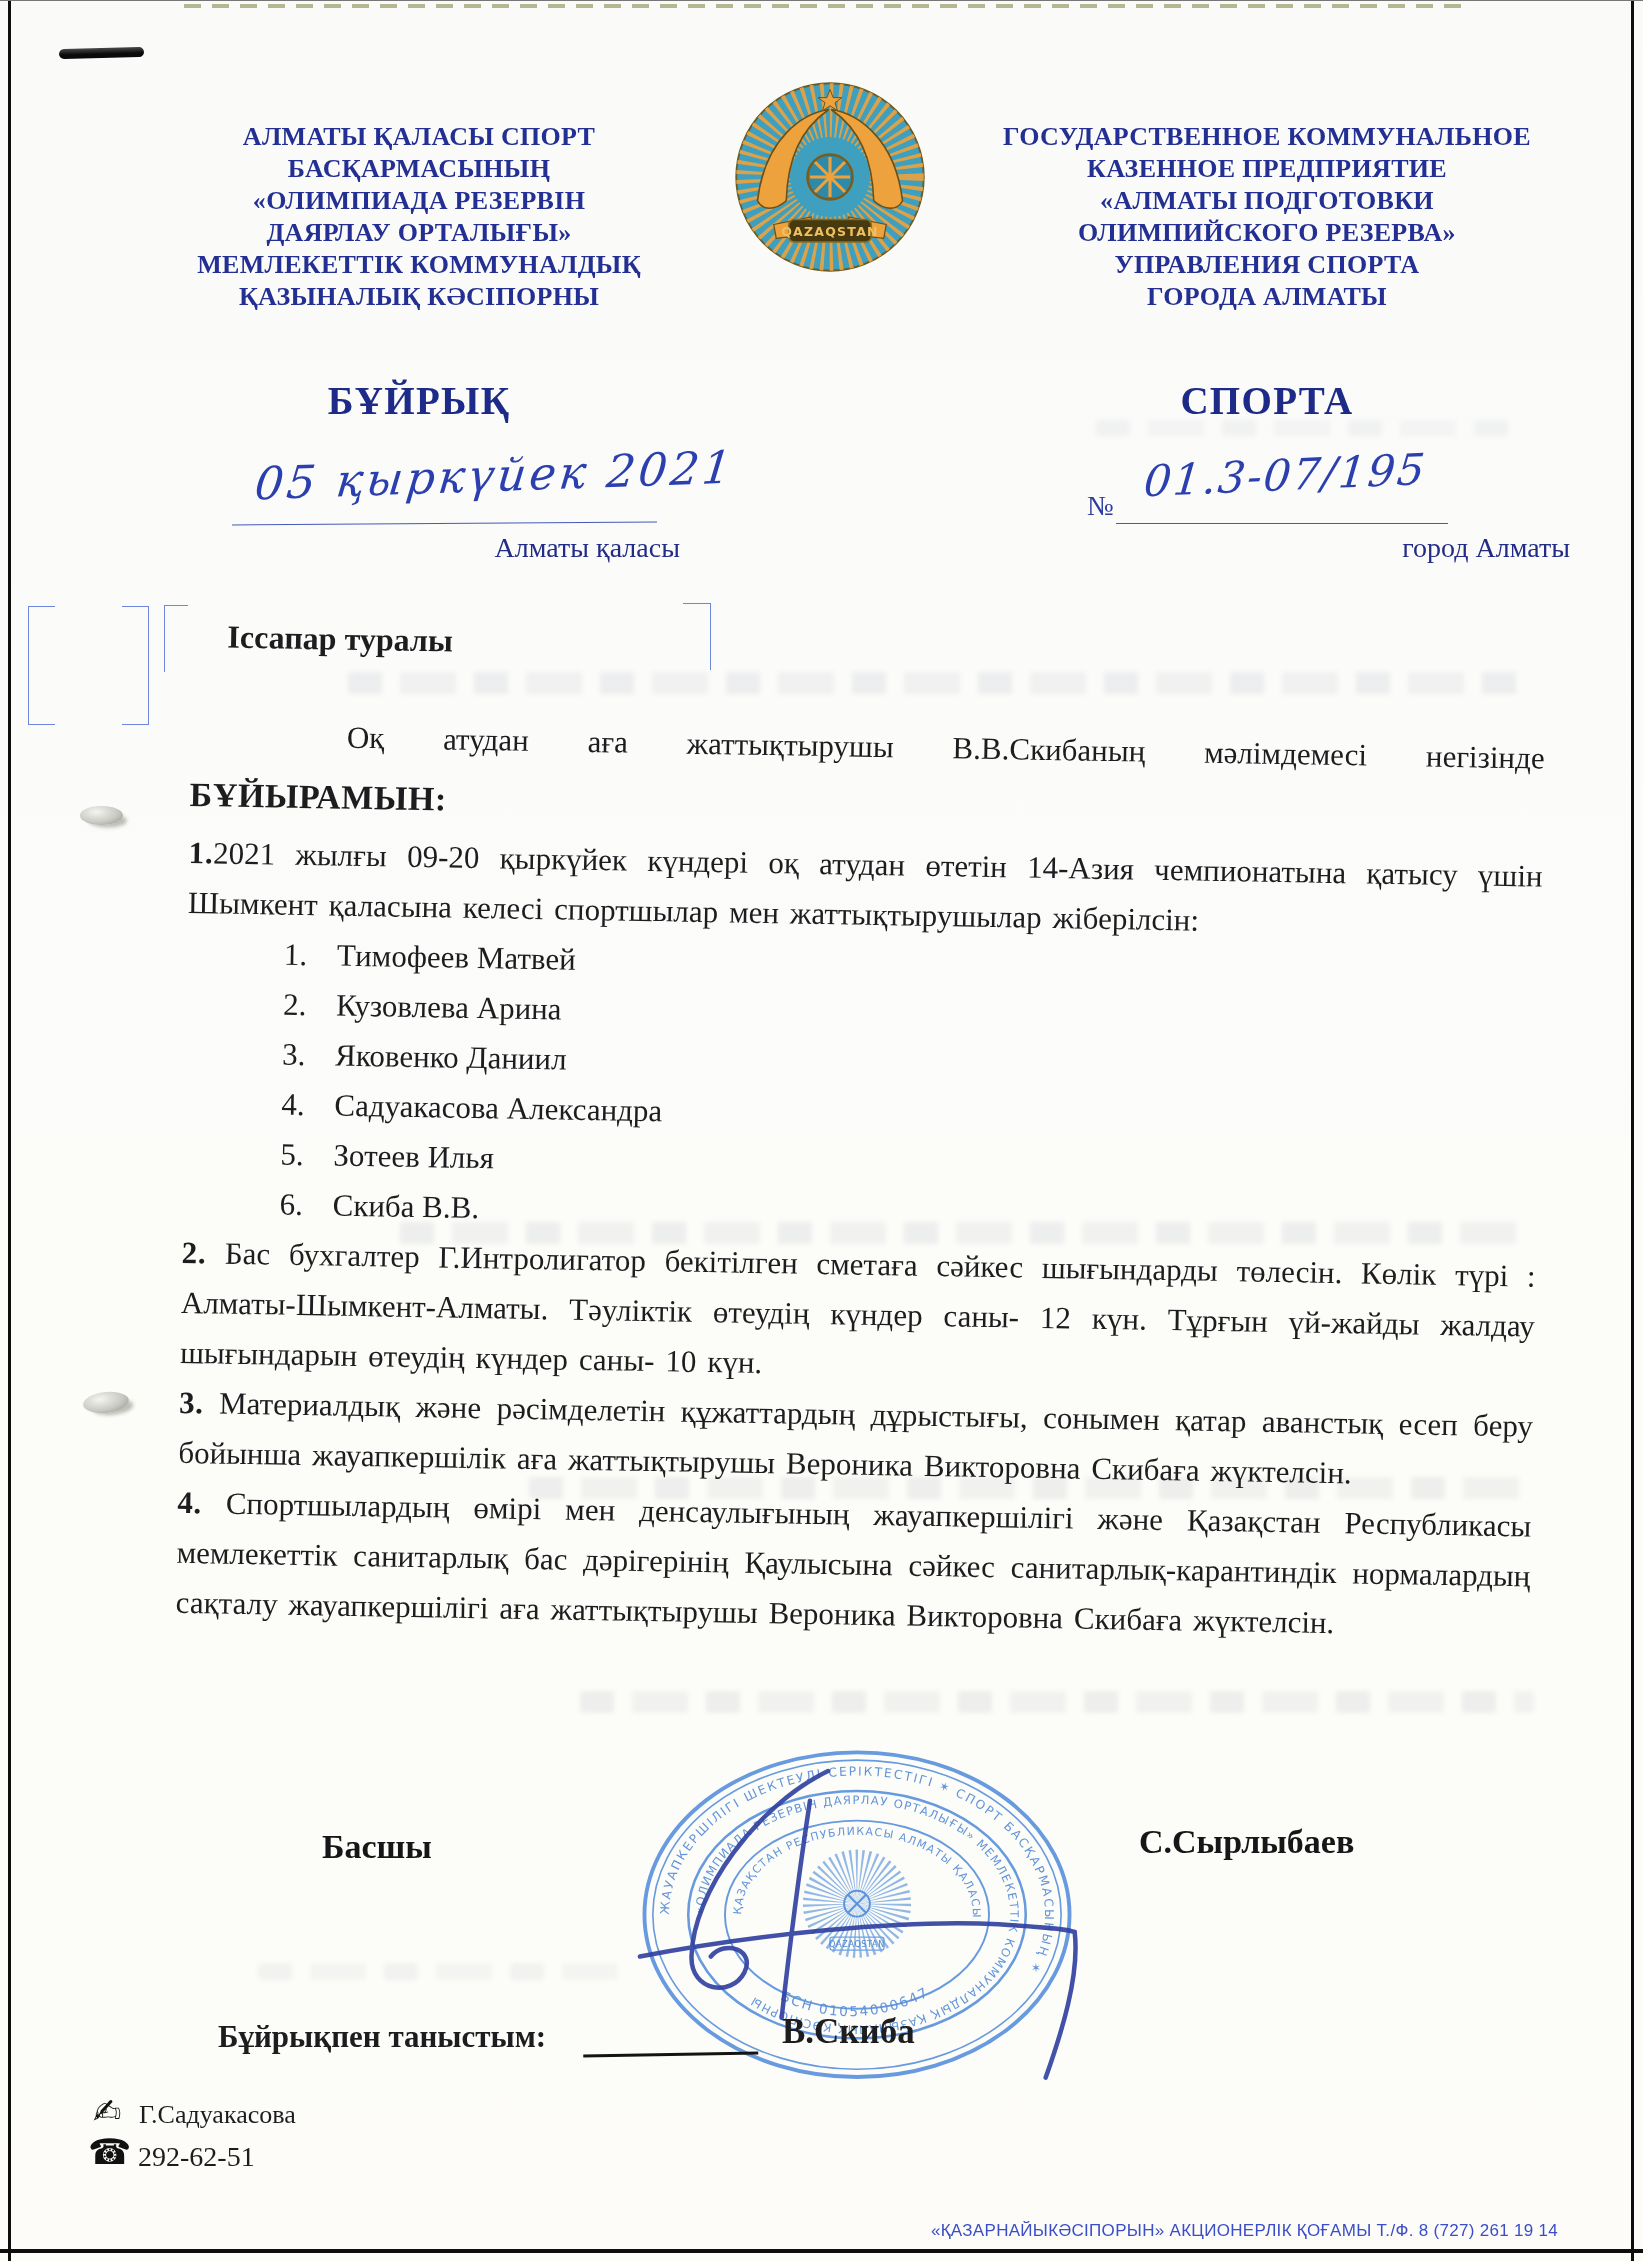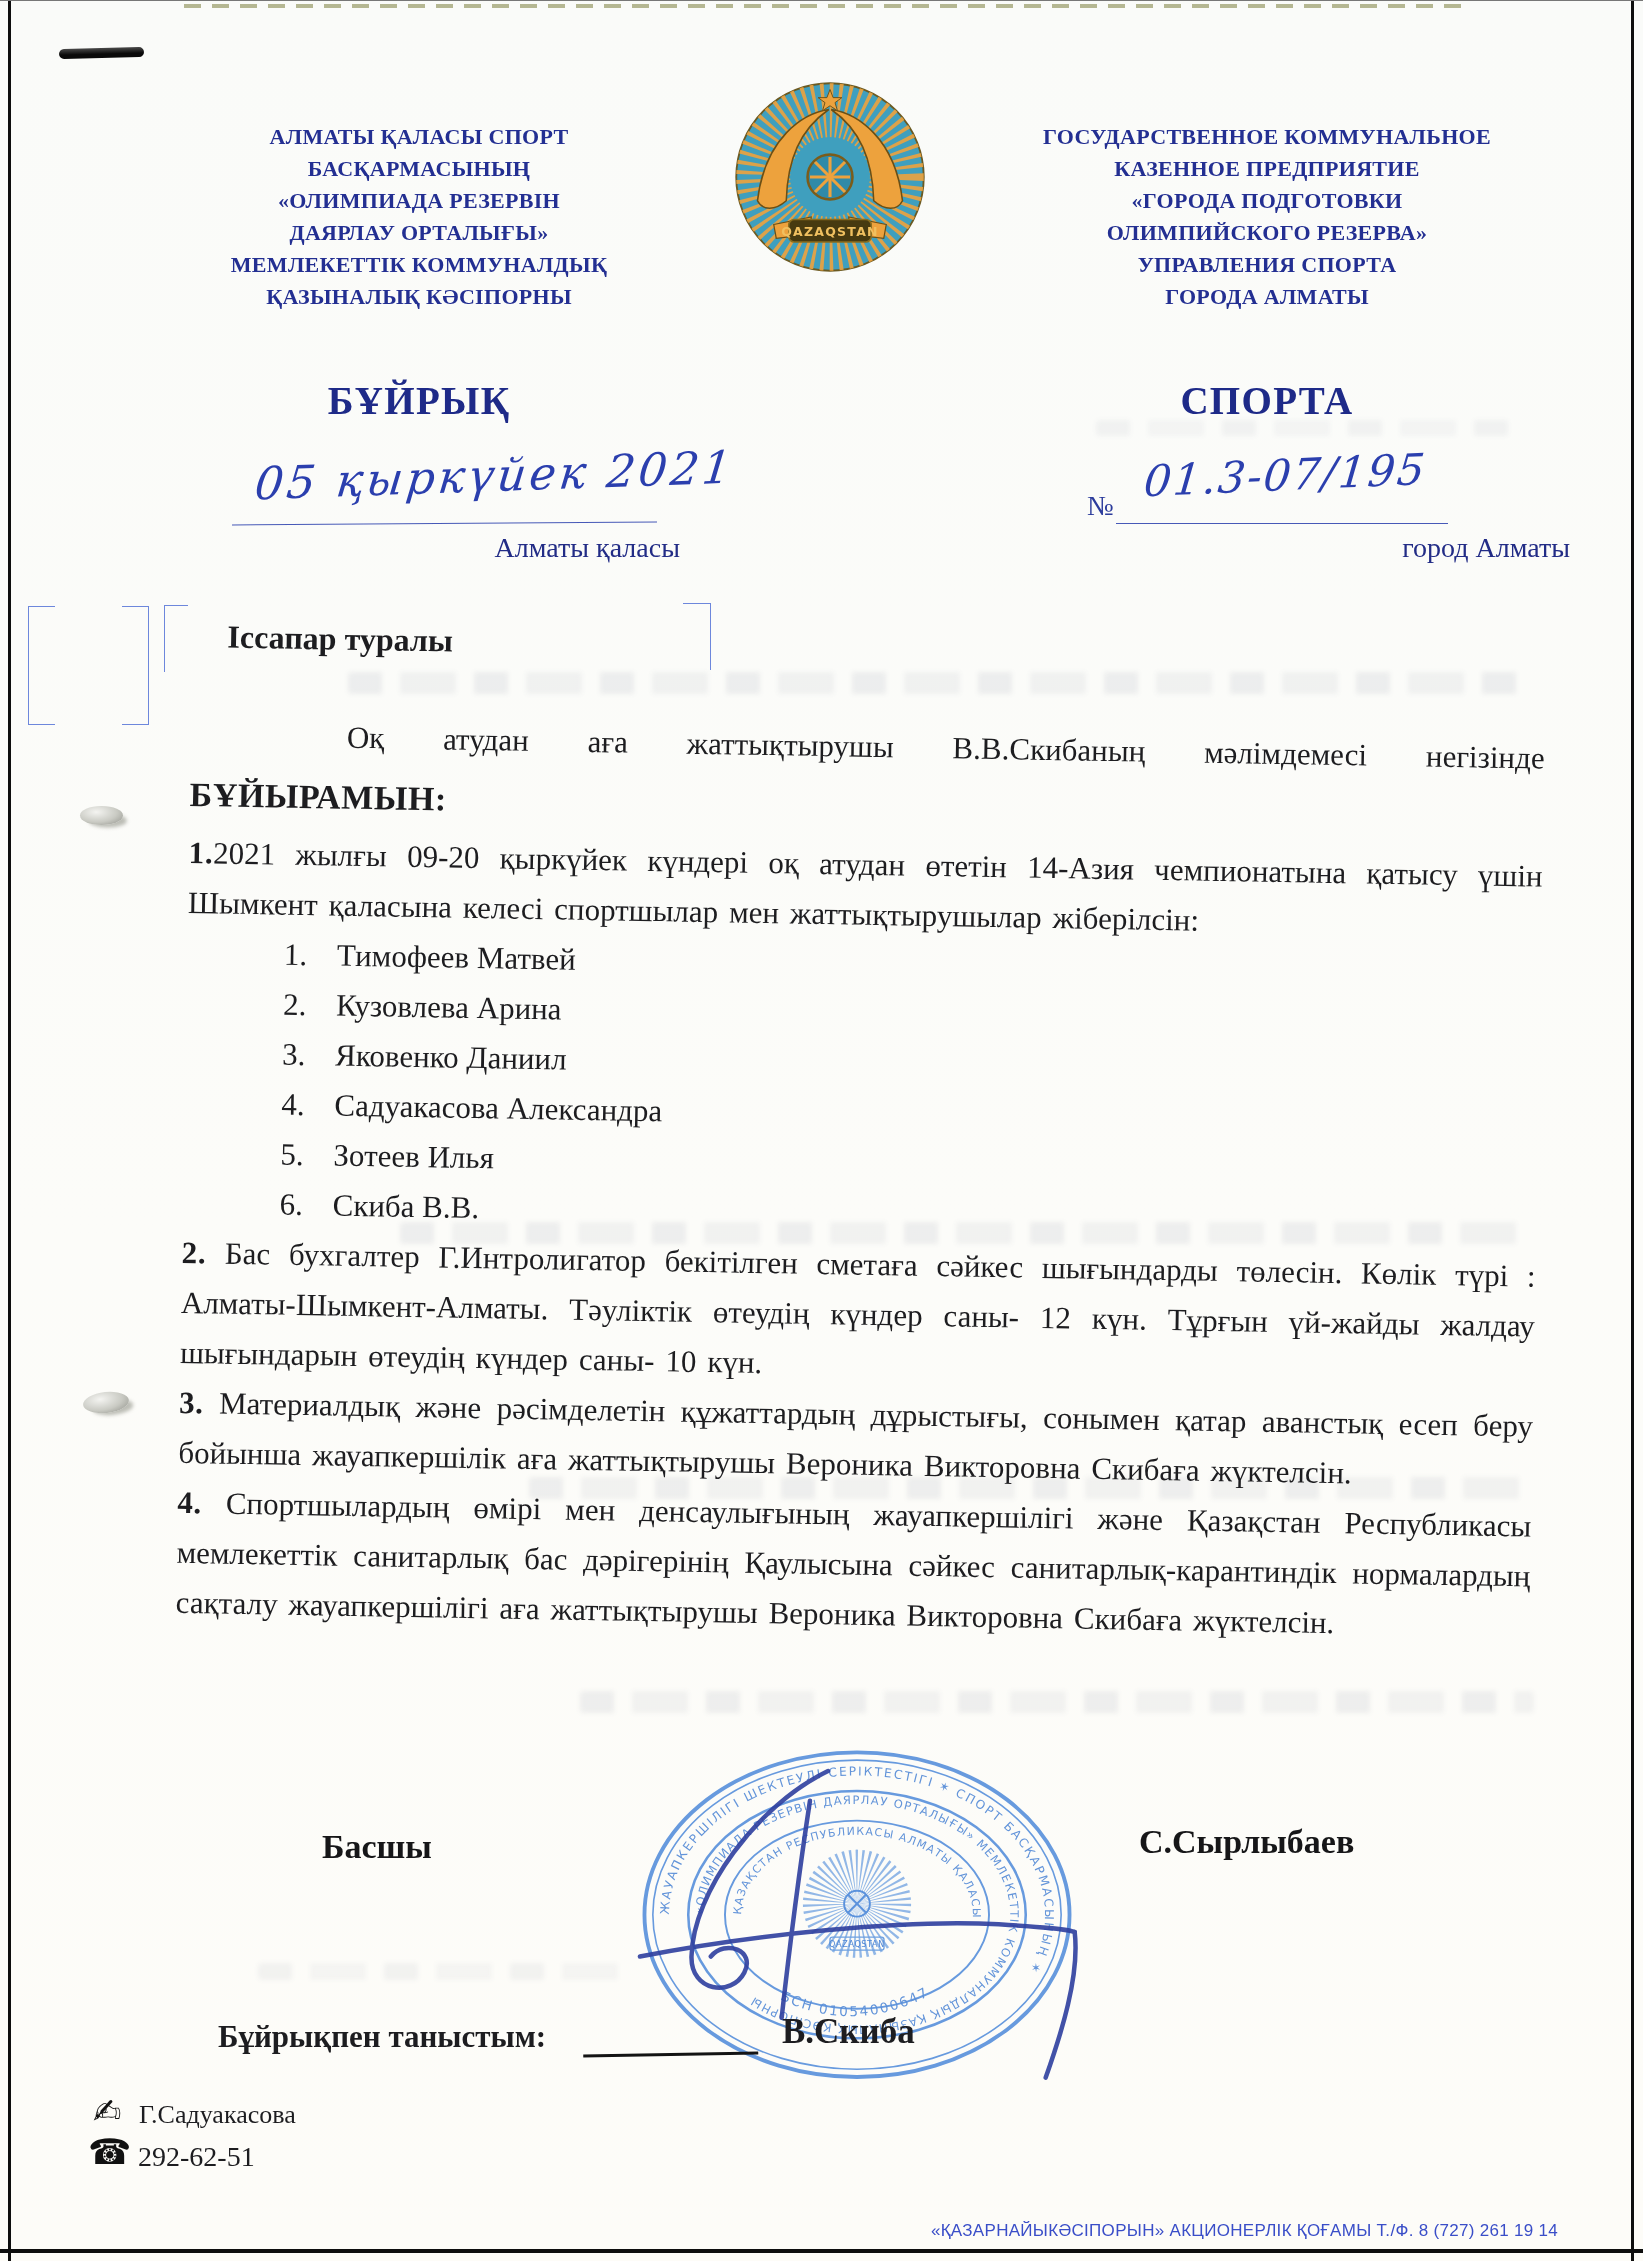--- a/index.html
+++ b/index.html
@@ -32,21 +32,21 @@
   .ghost{position:absolute;height:22px;border-radius:3.9px;opacity:.5;filter:blur(2.6px);
     background:repeating-linear-gradient(90deg,rgba(70,80,108,.16) 0 34px,rgba(70,80,108,0) 34px 52px,rgba(70,80,108,.12) 52px 108px,rgba(70,80,108,0) 108px 126px);}
   #ghost-1{left:348px;top:672px;width:1186px;}
   #ghost-2{left:400px;top:1222px;width:1134px;}
   #ghost-3{left:529px;top:1477px;width:1006px;}
   #ghost-4{left:580px;top:1691px;width:954px;}
   #ghost-5{left:258px;top:1963px;width:361px;height:17px;opacity:.38;}
   #ghost-6{left:1096px;top:420px;width:413px;height:15.5px;opacity:.35;}
 
   
-  .org{position:absolute;top:121px;text-align:center;font-weight:bold;font-size:22px;
+  .org{position:absolute;top:121px;text-align:center;font-weight:bold;font-size:26px;
        line-height:32px;color:#232f92;letter-spacing:0.3px;}
   #org-left{left:158px;width:522px;}
   #org-right{left:964px;width:606px;}
   .doc-title{position:absolute;top:378px;text-align:center;font-weight:bold;font-size:39px;
        color:#1e2a88;letter-spacing:1.3px;}
   #title-kk{left:158px;width:522px;text-align:center;}
   #title-ru{left:964px;width:606px;}
   .hand{position:absolute;font-family:"DejaVu Serif",serif;font-style:italic;color:#2b3fae;
         white-space:nowrap;}
   #hand-date{left:255px;top:449px;font-size:45px;letter-spacing:3.2px;transform:rotate(-2deg) skewX(-8deg);}
@@ -136,21 +136,21 @@
     <div>АЛМАТЫ ҚАЛАСЫ СПОРТ</div>
     <div>БАСҚАРМАСЫНЫҢ</div>
     <div>«ОЛИМПИАДА РЕЗЕРВІН</div>
     <div>ДАЯРЛАУ ОРТАЛЫҒЫ»</div>
     <div>МЕМЛЕКЕТТІК КОММУНАЛДЫҚ</div>
     <div>ҚАЗЫНАЛЫҚ КӘСІПОРНЫ</div>
   </div>
   <div id="org-right" class="org">
     <div>ГОСУДАРСТВЕННОЕ КОММУНАЛЬНОЕ</div>
     <div>КАЗЕННОЕ ПРЕДПРИЯТИЕ</div>
-    <div>«ГОРОДА ПОДГОТОВКИ</div>
+    <div>«АЛМАТЫ ПОДГОТОВКИ</div>
     <div>ОЛИМПИЙСКОГО РЕЗЕРВА»</div>
     <div>УПРАВЛЕНИЯ СПОРТА</div>
     <div>ГОРОДА АЛМАТЫ</div>
   </div>
 
   <div id="title-kk" class="doc-title">БҰЙРЫҚ</div>
   <div id="title-ru" class="doc-title">СПОРТА</div>
 
   <div id="hand-date" class="hand">05 қыркүйек 2021</div>
   <div id="date-line" class="ink-line"></div>

